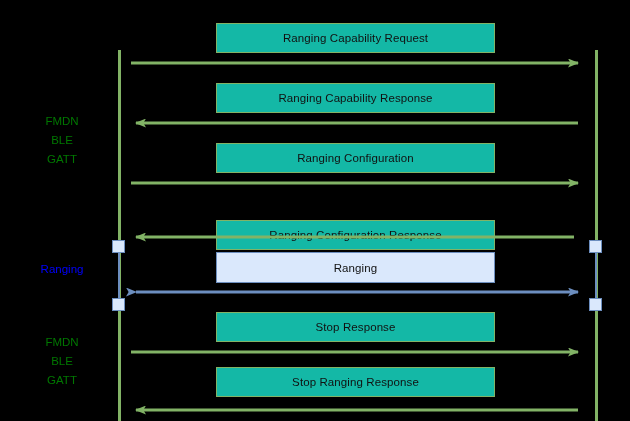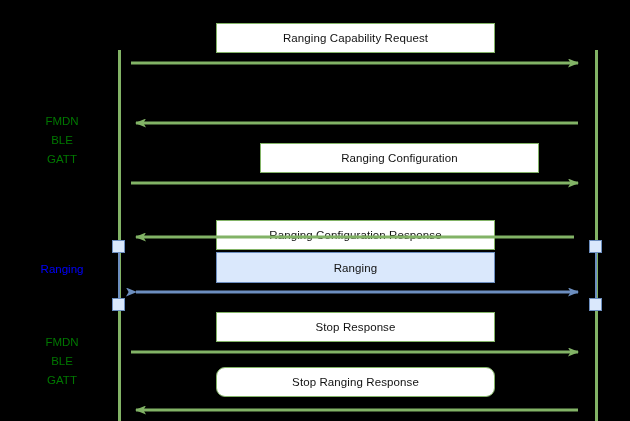--- a/index.html
+++ b/index.html
@@ -42,21 +42,21 @@
     box-sizing: border-box;
     display: flex;
     align-items: center;
     justify-content: center;
     font-size: 11.5px;
     color: #111111;
     letter-spacing: 0.1px;
     white-space: nowrap;
   }
   .msgbox.green {
-    background: #ffffff;
+    background: #14b8a6;
     border: 1px solid #82b366;
   }
   .msgbox.blue {
     background: #dae8fc;
     border: 1px solid #6c8ebf;
   }
   
   #arrows {
     position: absolute;
     left: 0;
@@ -105,30 +105,31 @@
   </div>
 
   <div class="sidelabel green" style="left:32px; top:333px; width:60px;">
     <span>FMDN</span>
     <span>BLE</span>
     <span>GATT</span>
   </div>
 
   <div class="msgbox green" style="left:216px; top:23px; width:279px; height:30px;">Ranging Capability Request</div>
 
+  <div class="msgbox green" style="left:216px; top:83px; width:279px; height:30px;">Ranging Capability Response</div>
 
-  <div class="msgbox green" style="left:216px; top:143px; width:279px; height:30px;margin-left:44px;">Ranging Configuration</div>
+  <div class="msgbox green" style="left:216px; top:143px; width:279px; height:30px;">Ranging Configuration</div>
 
   <div class="msgbox green" style="left:216px; top:200px; width:279px; height:30px;margin-top:20px;">Ranging Configuration Response</div>
 
   <div class="msgbox blue" style="left:216px; top:252px; width:279px; height:31px;">Ranging</div>
 
   <div class="msgbox green" style="left:216px; top:312px; width:279px; height:30px;">Stop Response</div>
 
-  <div class="msgbox green" style="left:216px; top:367px; width:279px; height:30px;border-radius:9px;">Stop Ranging Response</div>
+  <div class="msgbox green" style="left:216px; top:367px; width:279px; height:30px;">Stop Ranging Response</div>
 
   <svg id="arrows" viewBox="0 0 630 421">
     <defs>
       <marker id="gr-right" markerWidth="11" markerHeight="9" refX="10" refY="4.5" orient="auto" markerUnits="userSpaceOnUse">
         <path d="M0,0 L11,4.5 L0,9 L2.6,4.5 Z" fill="#82b366"></path>
       </marker>
       <marker id="gr-left" markerWidth="11" markerHeight="9" refX="10" refY="4.5" orient="auto" markerUnits="userSpaceOnUse">
         <path d="M0,0 L11,4.5 L0,9 L2.6,4.5 Z" fill="#82b366"></path>
       </marker>
       <marker id="bl-right" markerWidth="11" markerHeight="9" refX="10" refY="4.5" orient="auto" markerUnits="userSpaceOnUse">

